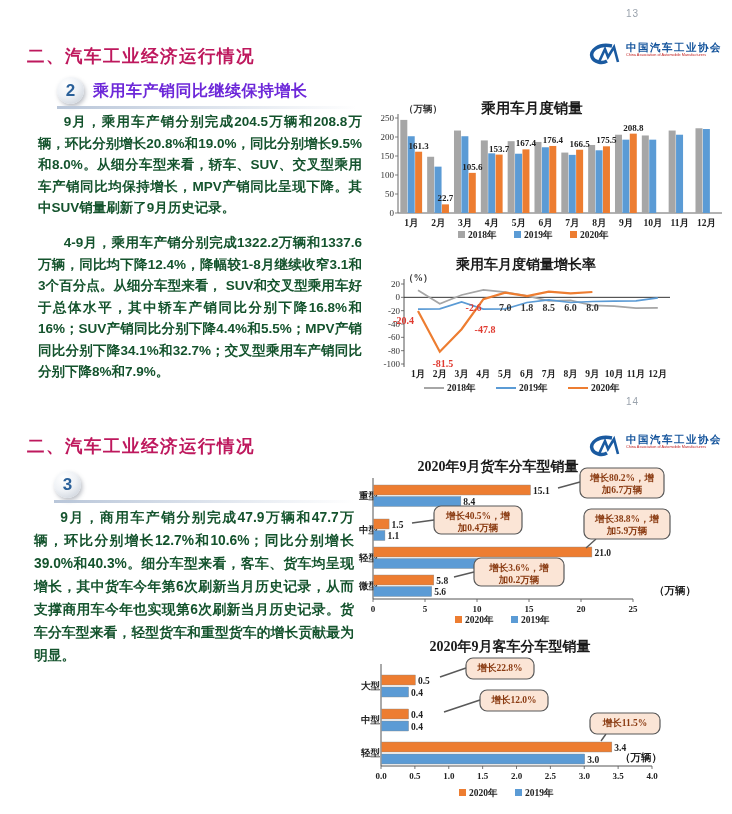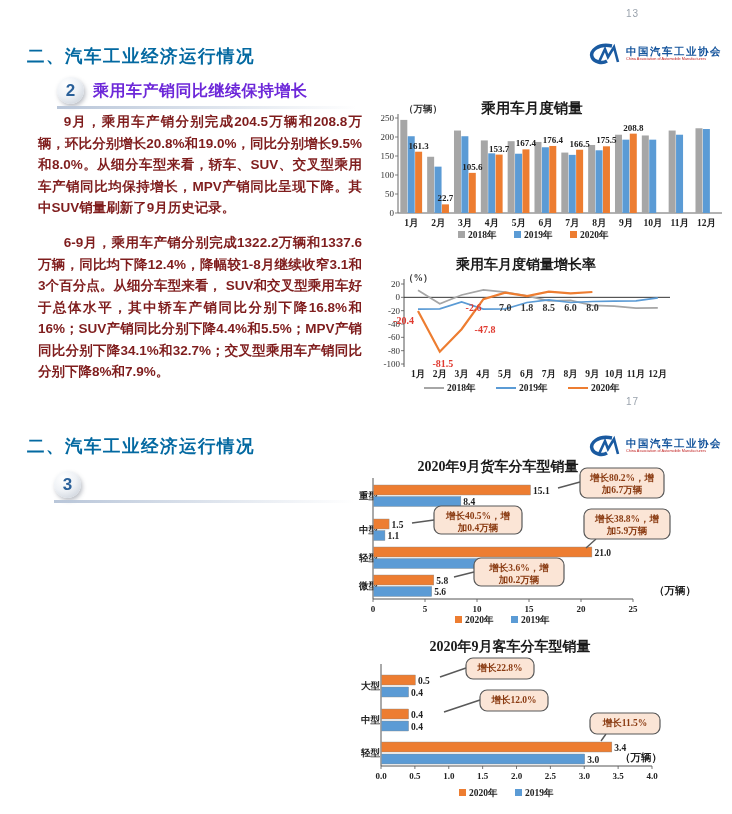--- a/index.html
+++ b/index.html
@@ -1,31 +1,31 @@
 <!DOCTYPE html>
 <html><head>
 <meta charset="utf-8">
 <style>
   *{margin:0;padding:0;box-sizing:border-box}
   html,body{background:#fff}
   body{width:732px;height:814px;font-family:"Liberation Sans","DejaVu Sans",sans-serif;position:relative;overflow:hidden}
   .page{position:absolute;left:0;top:6px;width:732px;height:814px;background:#ffffff}
   .pagenum{position:absolute;font-size:10px;color:#9aa3ad;letter-spacing:1px}
-  .slide-title{position:absolute;font-size:17.5px;font-weight:bold;color:#0369a1;letter-spacing:1.5px;white-space:nowrap}
-  .logo{position:absolute;display:flex;align-items:center;gap:4px}
+  .slide-title{position:absolute;font-size:17.5px;font-weight:bold;color:#be185d;letter-spacing:1.5px;white-space:nowrap}
+  .logo{position:absolute;display:flex;gap:4px}
   .logo-text{display:flex;flex-direction:column;line-height:1.05}
   .logo-cn{font-size:10.5px;font-weight:bold;color:#14549c;letter-spacing:1.5px;white-space:nowrap}
   .logo-en{font-size:4.5px;color:#c02020;white-space:nowrap;transform:scale(.85);transform-origin:left top}
   .badge{position:absolute;width:27px;height:27px;border-radius:50%;
     background:radial-gradient(circle at 35% 28%,#ffffff 0%,#eef1f5 48%,#c3cad4 100%);
     box-shadow:1.5px 2.5px 4px rgba(60,70,90,.35);
     color:#2a6099;font-size:17px;font-weight:bold;display:flex;align-items:center;justify-content:center}
   .heading{position:absolute;font-size:16px;font-weight:bold;color:#6d28d9;white-space:nowrap;letter-spacing:.5px}
   .rule{position:absolute;height:3px;background:linear-gradient(to right,#b9c6d9,rgba(255,255,255,0))}
-  .para{position:absolute;color:#7f1d1d;text-align:justify;text-indent:1.9em;font-weight:600}
+  .para{position:absolute;color:#14532d;text-align:justify;text-indent:1.9em;font-weight:600}
   .p-s1{font-size:13.5px;line-height:21.5px;width:324px;left:38px}
   .p-s2{font-size:13.8px;line-height:23px;width:320px;left:34px}
   .chart{position:absolute}
   svg text{font-family:"Liberation Serif","DejaVu Serif",serif}
 </style>
 </head>
 <body>
 
 <div class="page">
 
@@ -41,21 +41,21 @@
       <div class="logo-cn">中国汽车工业协会</div>
       <div class="logo-en">China Association of Automobile Manufacturers</div>
     </div>
   </div>
 
   <div class="badge" style="left:57px;top:71px">2</div>
   <h2 class="heading" style="left:93px;top:75px">乘用车产销同比继续保持增长</h2>
   <div class="rule" style="left:57px;top:100px;width:300px"></div>
 
   <p class="para p-s1" style="top:105px">9月，乘用车产销分别完成204.5万辆和208.8万辆，环比分别增长20.8%和19.0%，同比分别增长9.5%和8.0%。从细分车型来看，轿车、SUV、交叉型乘用车产销同比均保持增长，MPV产销同比呈现下降。其中SUV销量刷新了9月历史记录。</p>
-  <p class="para p-s1" style="top:226px">6-9月，乘用车产销分别完成1322.2万辆和1337.6万辆，同比均下降12.4%，降幅较1-8月继续收窄3.1和3个百分点。从细分车型来看， SUV和交叉型乘用车好于总体水平，其中轿车产销同比分别下降16.8%和16%；SUV产销同比分别下降4.4%和5.5%；MPV产销同比分别下降34.1%和32.7%；交叉型乘用车产销同比分别下降8%和7.9%。</p>
+  <p class="para p-s1" style="top:226px">4-9月，乘用车产销分别完成1322.2万辆和1337.6万辆，同比均下降12.4%，降幅较1-8月继续收窄3.1和3个百分点。从细分车型来看， SUV和交叉型乘用车好于总体水平，其中轿车产销同比分别下降16.8%和16%；SUV产销同比分别下降4.4%和5.5%；MPV产销同比分别下降34.1%和32.7%；交叉型乘用车产销同比分别下降8%和7.9%。</p>
 
   <div class="chart" id="chart1" style="left:366px;top:90px"><svg width="366" height="158" viewBox="0 0 366 158">
         <text x="166" y="17" text-anchor="middle" font-size="14.5" font-weight="bold" fill="#1a1a1a">乘用车月度销量</text>
         <text x="38" y="16" font-size="9.5" font-weight="bold" fill="#333">（万辆）</text>
         <text x="28" y="120" text-anchor="end" font-size="9" fill="#333">0</text>
         <line x1="29" y1="117" x2="32" y2="117" stroke="#666" stroke-width="0.8"></line>
         <text x="28" y="101" text-anchor="end" font-size="9" fill="#333">50</text>
         <line x1="29" y1="98" x2="32" y2="98" stroke="#666" stroke-width="0.8"></line>
         <text x="28" y="82" text-anchor="end" font-size="9" fill="#333">100</text>
         <line x1="29" y1="79" x2="32" y2="79" stroke="#666" stroke-width="0.8"></line>
@@ -172,37 +172,38 @@
         <text x="204.6" y="60.33333333333333" text-anchor="middle" font-size="10" font-weight="bold" fill="#333333">6.0</text>
         <text x="226.4" y="60.33333333333333" text-anchor="middle" font-size="10" font-weight="bold" fill="#333333">8.0</text>
         <line x1="58" y1="137" x2="78" y2="137" stroke="#a6a6a6" stroke-width="2"></line>
         <text x="81" y="140" font-size="9.5" font-weight="bold" fill="#222">2018年</text>
         <line x1="130" y1="137" x2="150" y2="137" stroke="#5b9bd5" stroke-width="2"></line>
         <text x="153" y="140" font-size="9.5" font-weight="bold" fill="#222">2019年</text>
         <line x1="202" y1="137" x2="222" y2="137" stroke="#ed7d31" stroke-width="2"></line>
         <text x="225" y="140" font-size="9.5" font-weight="bold" fill="#222">2020年</text>
       </svg></div>
 
-  <div class="pagenum" style="left:626px;top:390px">17</div>
+  <div class="pagenum" style="left:626px;top:390px">14</div>
   <h1 class="slide-title" style="left:27px;top:428px">二、汽车工业经济运行情况</h1>
 
   <div class="logo" style="left:588px;top:428px">
     <svg width="34" height="24" viewBox="0 0 34 24">
       <path d="M24 4 C10 1 2 9 4 15 C6 20 14 22 19 19" stroke="#1a5aa0" stroke-width="3.4" fill="none"></path>
       <path d="M11 20 L17 7 L20 15 L26 5 L30 20" stroke="#1a5aa0" stroke-width="2.6" fill="none"></path>
     </svg>
     <div class="logo-text">
       <div class="logo-cn">中国汽车工业协会</div>
       <div class="logo-en">China Association of Automobile Manufacturers</div>
     </div>
   </div>
 
   <div class="badge" style="left:54px;top:465px">3</div>
   <div class="rule" style="left:54px;top:494px;width:300px"></div>
 
+  <p class="para p-s2" style="top:500px">9月，商用车产销分别完成47.9万辆和47.7万辆，环比分别增长12.7%和10.6%；同比分别增长39.0%和40.3%。细分车型来看，客车、货车均呈现增长，其中货车今年第6次刷新当月历史记录，从而支撑商用车今年也实现第6次刷新当月历史记录。货车分车型来看，轻型货车和重型货车的增长贡献最为明显。</p>
 
   <div class="chart" id="chart3" style="left:358px;top:448px"><svg width="374" height="178" viewBox="0 0 374 178">
         <text x="140" y="17" text-anchor="middle" font-size="14" font-weight="bold" fill="#1a1a1a">2020年9月货车分车型销量</text>
         <line x1="15" y1="24" x2="15" y2="145" stroke="#555" stroke-width="1"></line>
         <line x1="15" y1="145" x2="275" y2="145" stroke="#555" stroke-width="1"></line>
         <line x1="15" y1="145" x2="15" y2="148" stroke="#555" stroke-width="0.8"></line>
         <text x="15" y="158" text-anchor="middle" font-size="9" font-weight="bold" fill="#222">0</text>
         <line x1="67" y1="145" x2="67" y2="148" stroke="#555" stroke-width="0.8"></line>
         <text x="67" y="158" text-anchor="middle" font-size="9" font-weight="bold" fill="#222">5</text>
         <line x1="119" y1="145" x2="119" y2="148" stroke="#555" stroke-width="0.8"></line>

